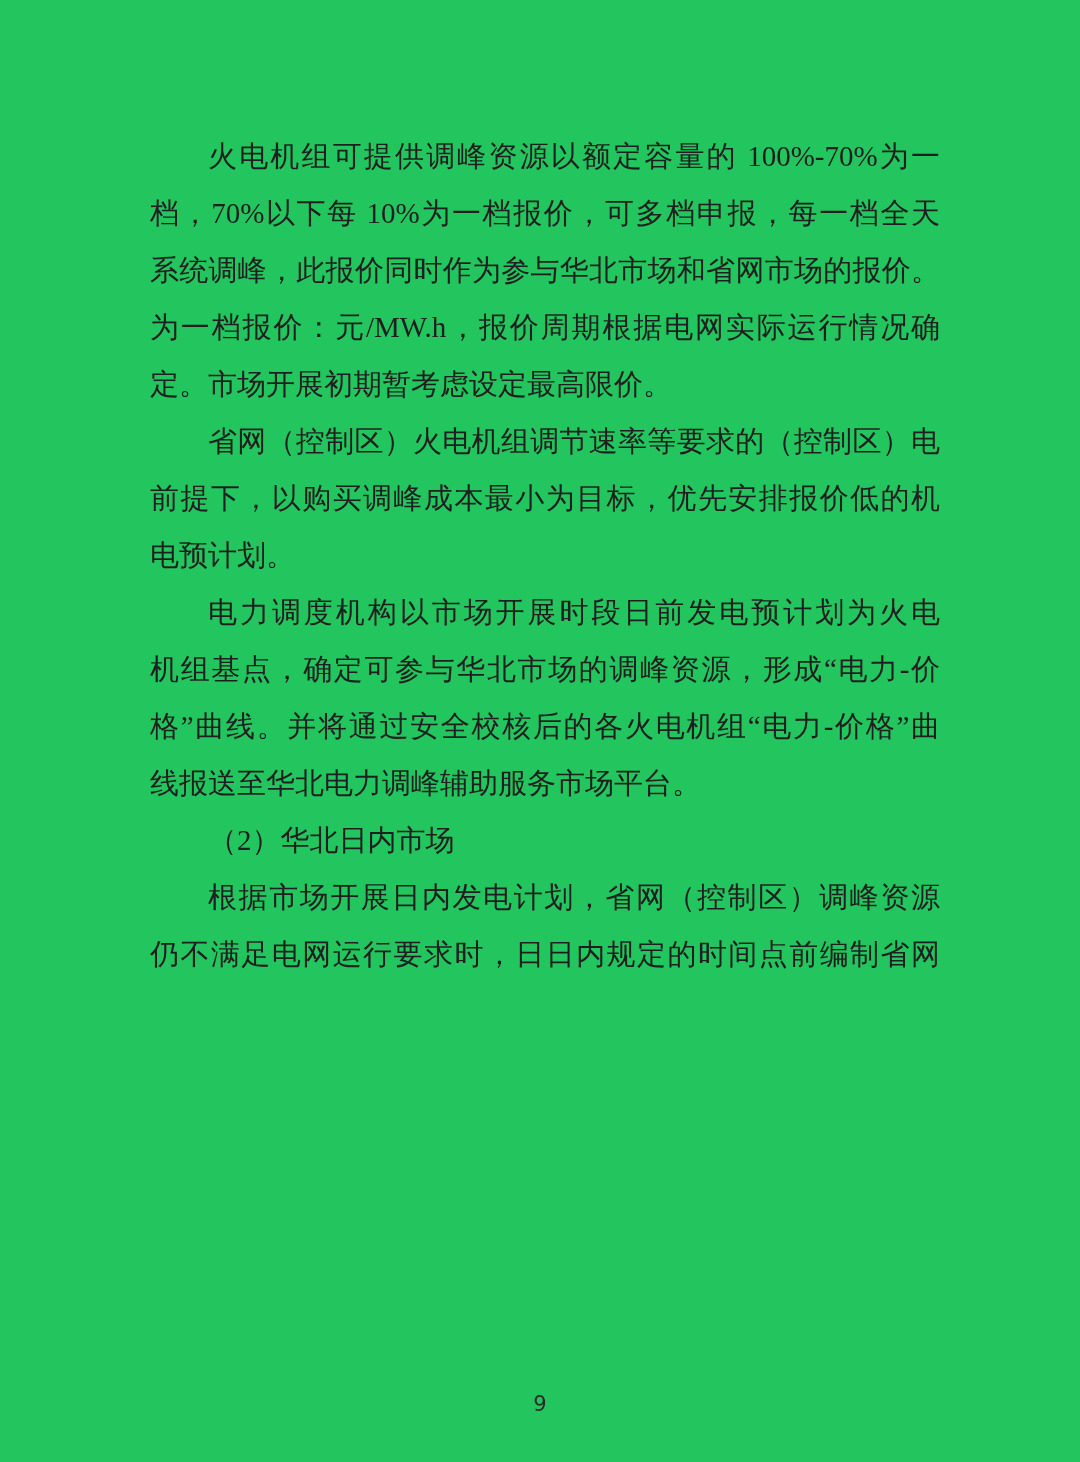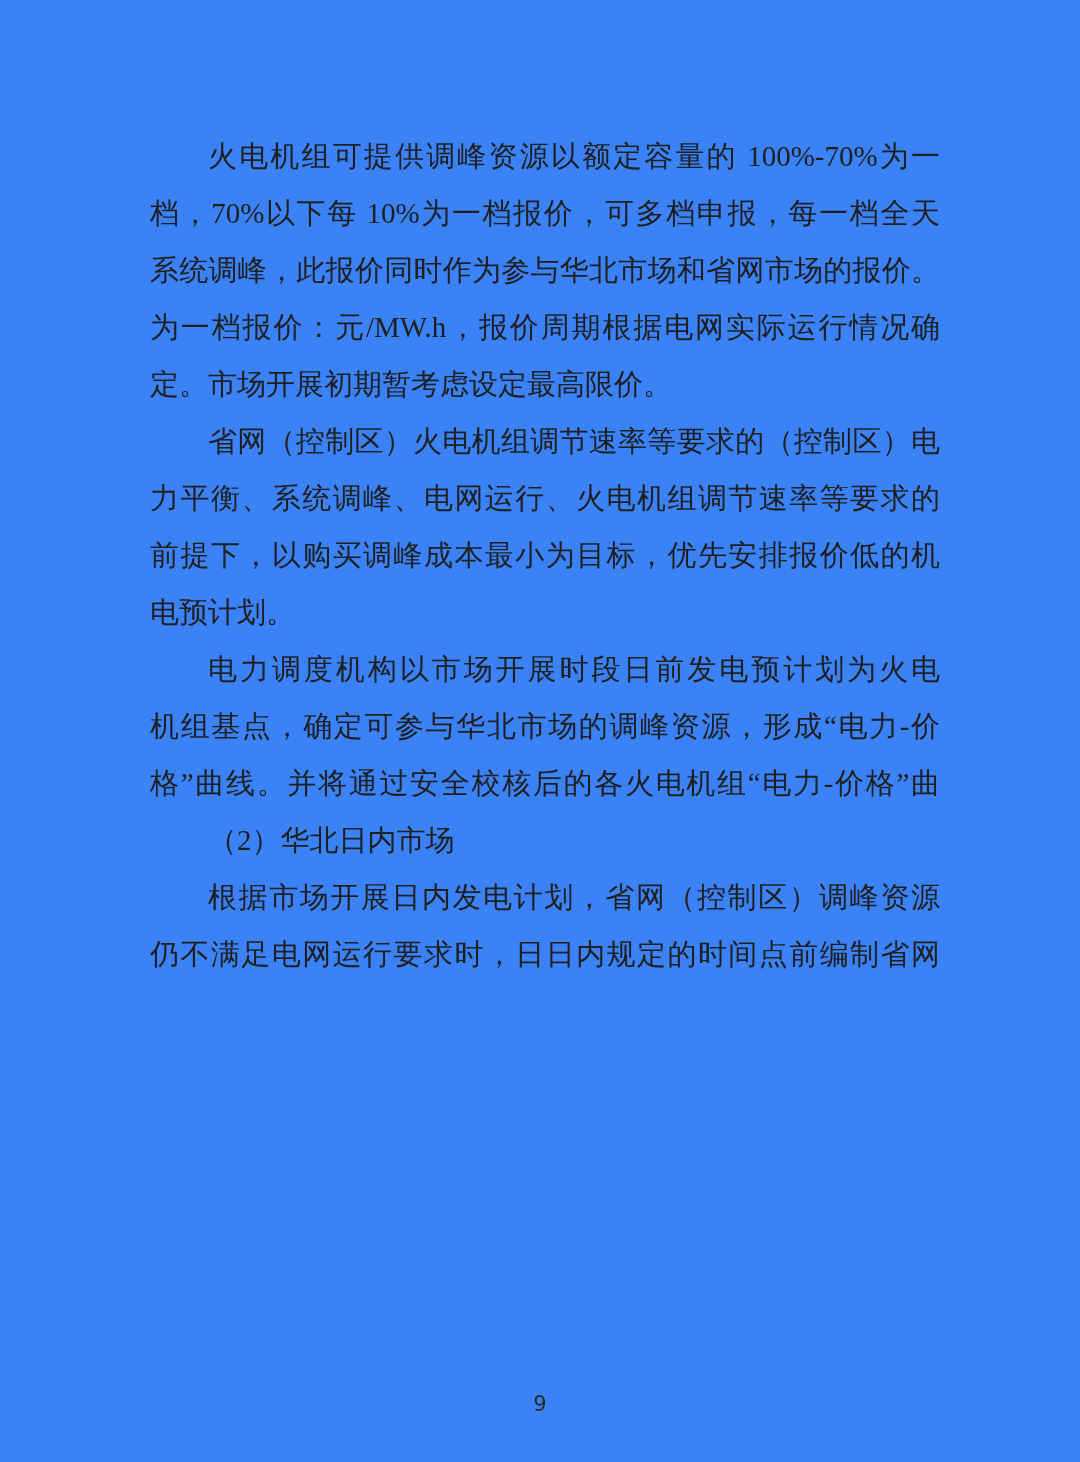--- a/index.html
+++ b/index.html
@@ -4,21 +4,21 @@
 <style>
   html, body {
     margin: 0;
     padding: 0;
     background: #ffffff;
   }
   .page {
     position: relative;
     width: 1080px;
     height: 1462px;
-    background: #3b82f6;
+    background: #22c55e;
     overflow: hidden;
     font-family: "Liberation Serif", "DejaVu Serif", serif;
   }
   .content {
     position: absolute;
     left: 150px;
     top: 128px;
     width: 790px;
     color: #1f1f1f;
     font-size: 29px;
@@ -53,29 +53,29 @@
     <div class="para">
       <span class="line first">火电机组可提供调峰资源以额定容量的 100%-70%为一</span>
       <span class="line">档，70%以下每 10%为一档报价，可多档申报，每一档全天</span>
       <span class="line">系统调峰，此报价同时作为参与华北市场和省网市场的报价。</span>
       <span class="line">为一档报价：元/MW.h，报价周期根据电网实际运行情况确</span>
       <span class="line end">定。市场开展初期暂考虑设定最高限价。</span>
     </div>
 
     <div class="para">
       <span class="line first">省网（控制区）火电机组调节速率等要求的（控制区）电</span>
-      <span class="line">力平衡、系统调峰、电网运行、火电机组调节速率等要求的</span>
       <span class="line">前提下，以购买调峰成本最小为目标，优先安排报价低的机</span>
       <span class="line end">电预计划。</span>
     </div>
 
     <div class="para">
       <span class="line first">电力调度机构以市场开展时段日前发电预计划为火电</span>
       <span class="line">机组基点，确定可参与华北市场的调峰资源，形成“电力-价</span>
       <span class="line">格”曲线。并将通过安全校核后的各火电机组“电力-价格”曲</span>
+      <span class="line end">线报送至华北电力调峰辅助服务市场平台。</span>
     </div>
 
     <div class="para">
       <span class="line first end">（2）华北日内市场</span>
     </div>
 
 
     <div class="para">
       <span class="line first">根据市场开展日内发电计划，省网（控制区）调峰资源</span>
       <span class="line">仍不满足电网运行要求时，日日内规定的时间点前编制省网</span>

